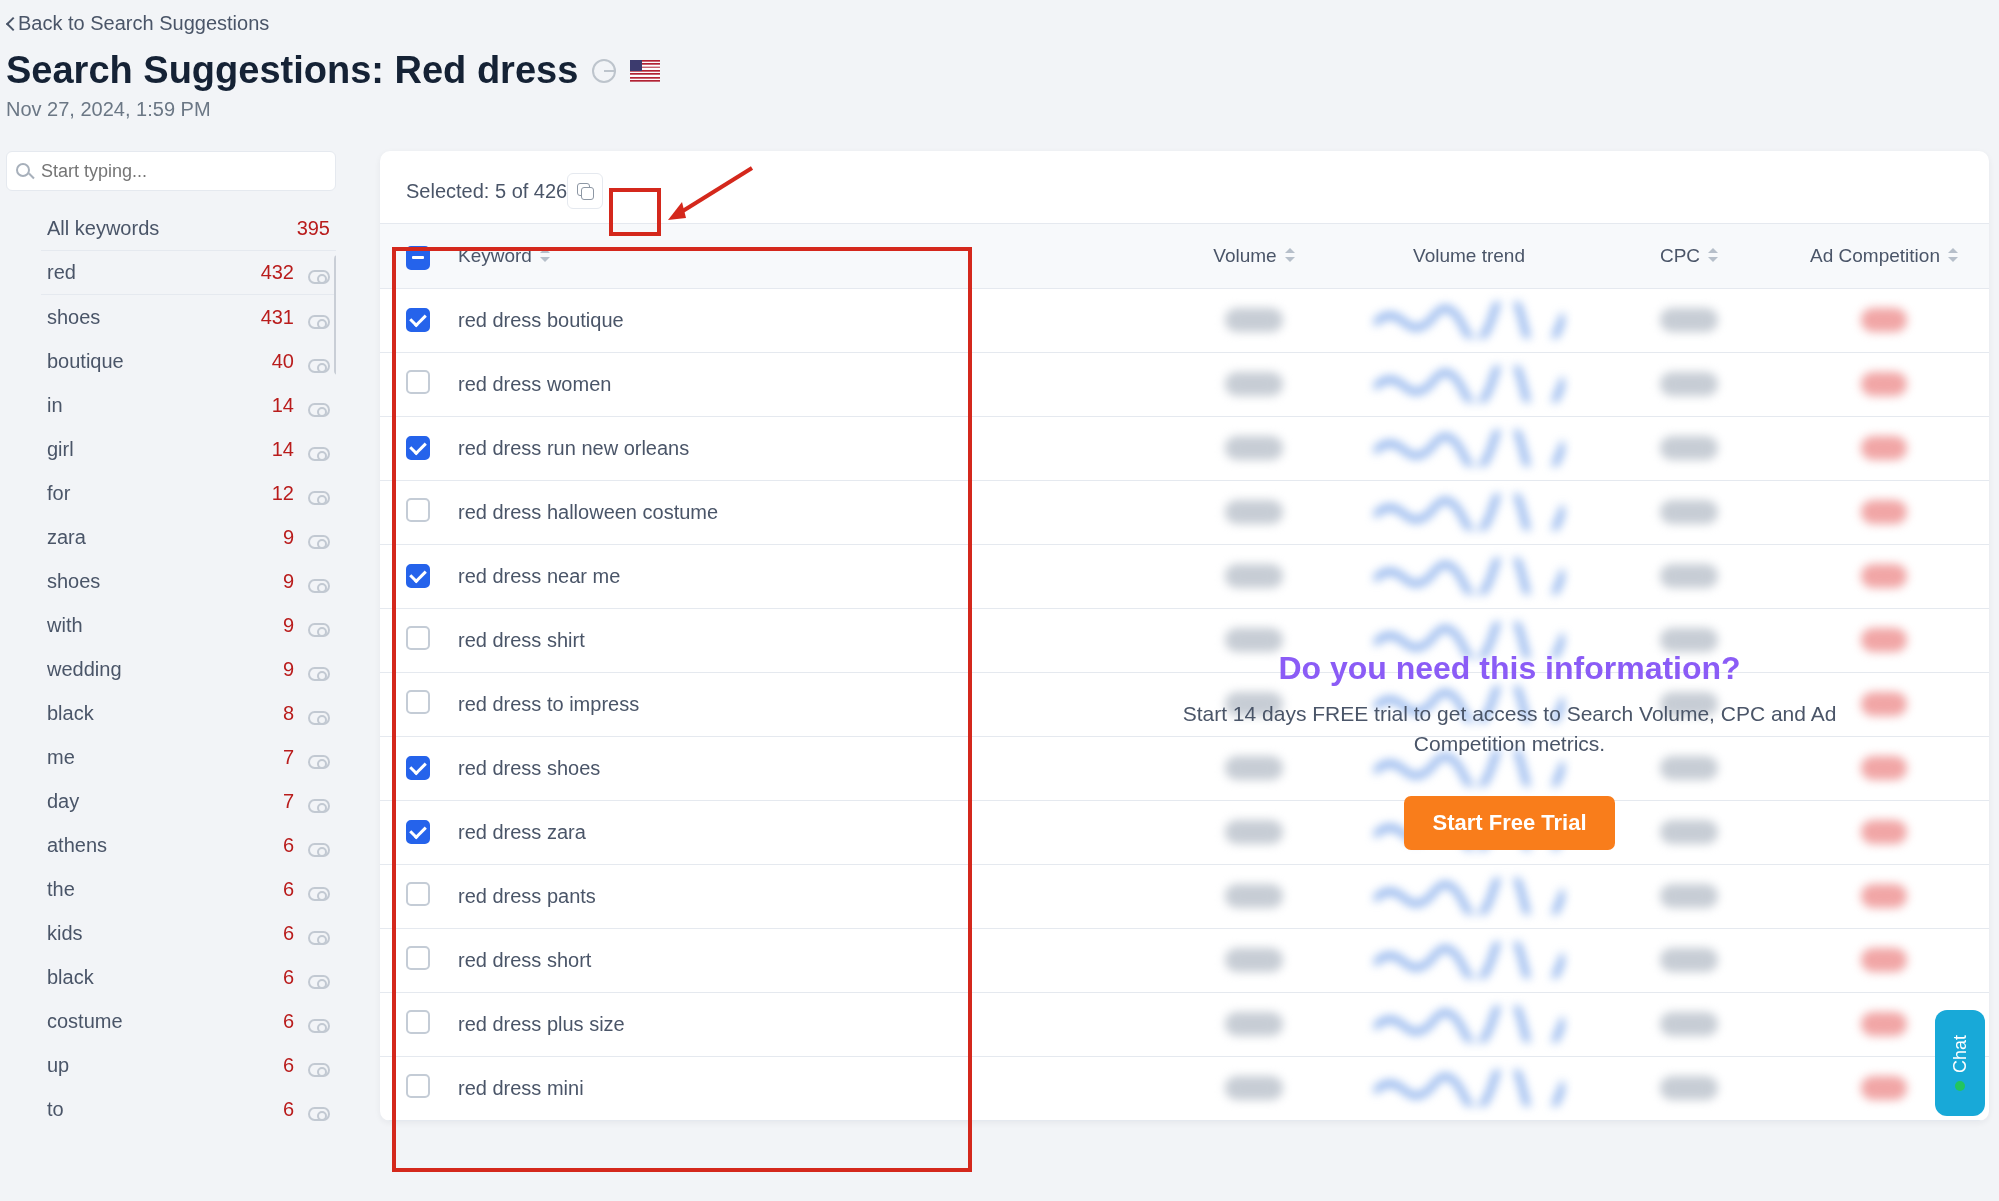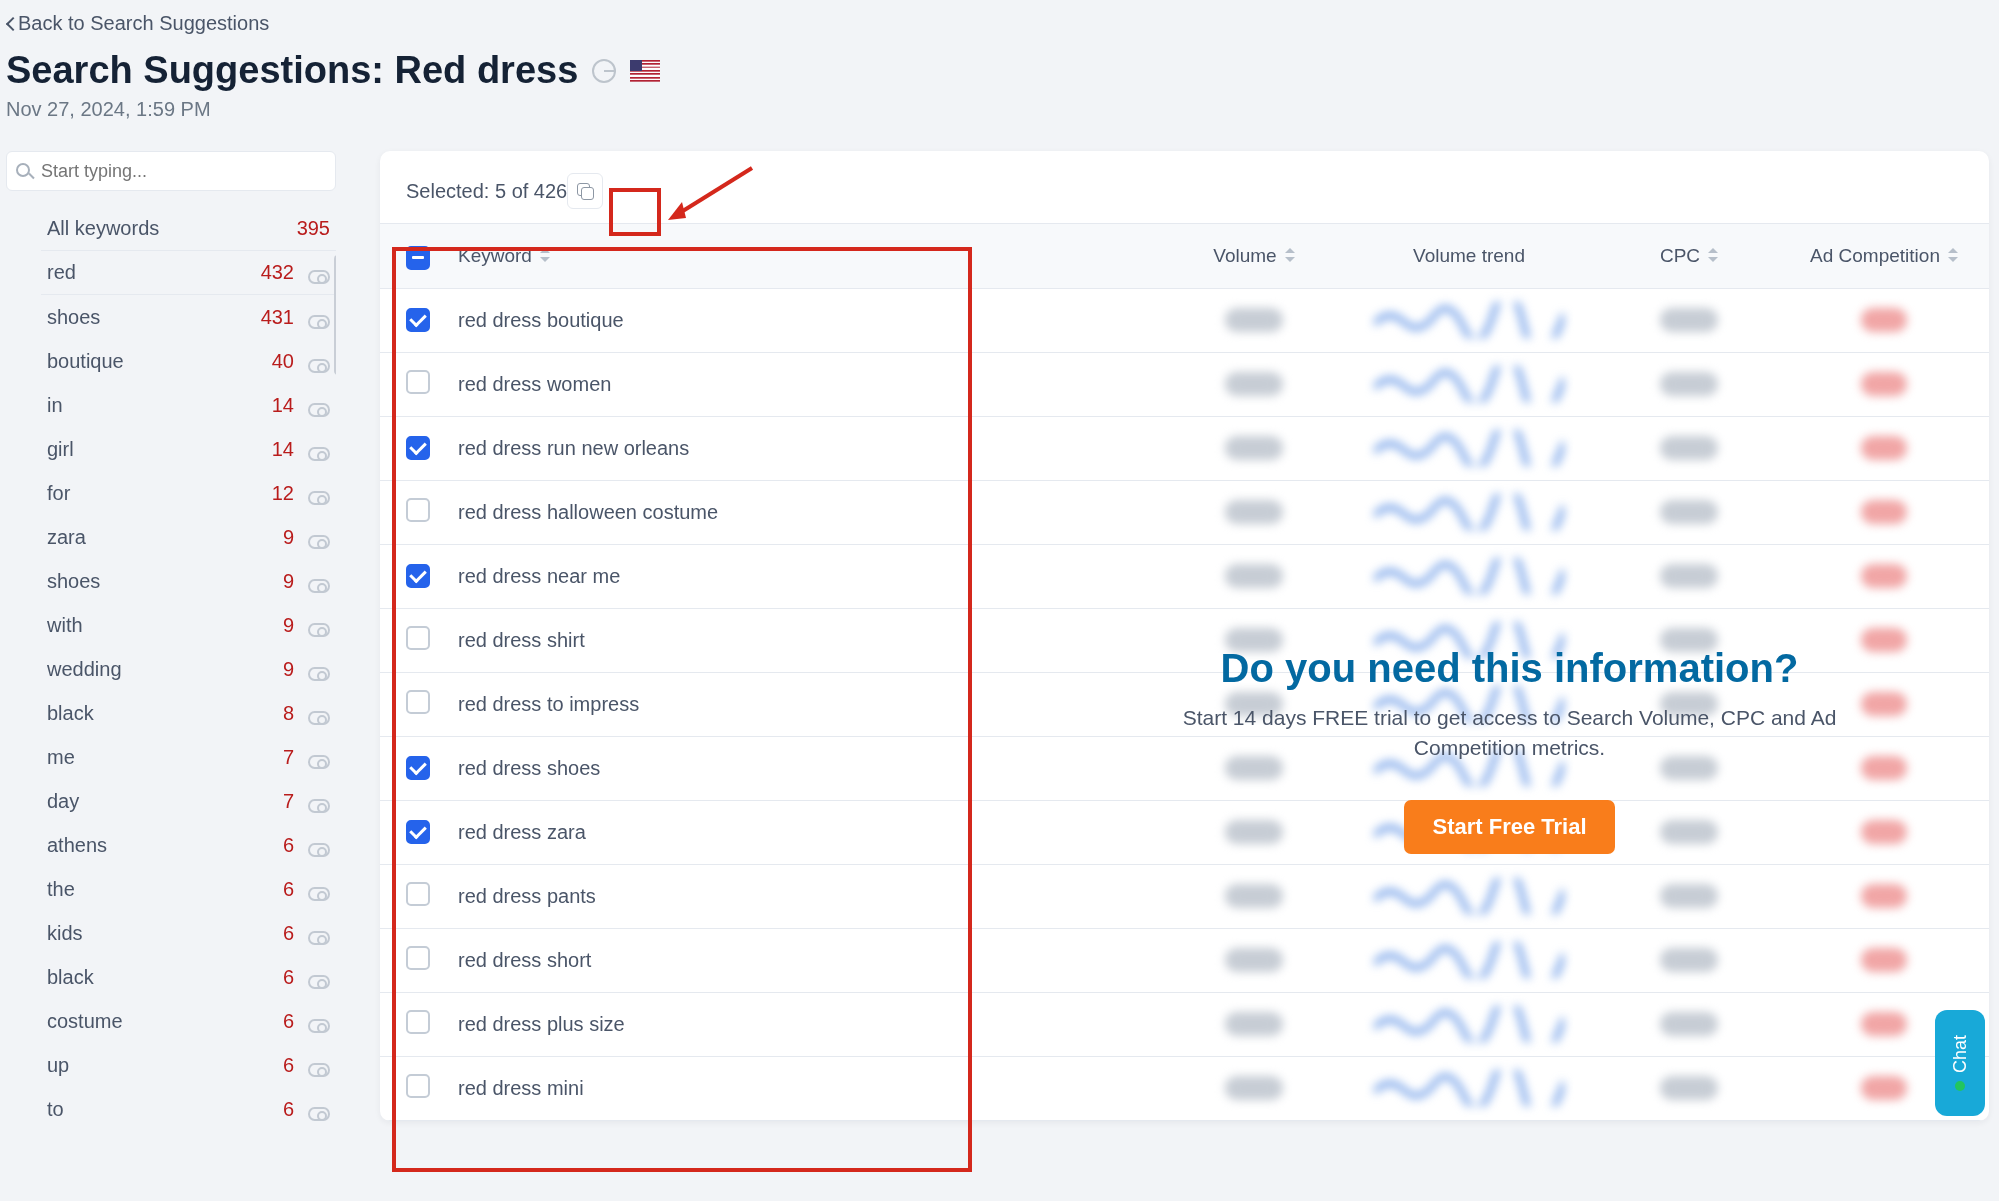--- a/index.html
+++ b/index.html
@@ -166,21 +166,21 @@
   .trend svg{width:100%;height:100%;}
   
   .paywall{
     position:absolute;left:1060px;right:40px;top:330px;height:840px;
     display:flex;align-items:center;justify-content:center;
     pointer-events:none;
   }
   .paywall-inner{
     text-align:center;max-width:740px;pointer-events:auto;
   }
-  .paywall h2{font-size:40px;font-weight:600;margin:0 0 12px;color:#0369a1;}
+  .paywall h2{font-size:32px;font-weight:600;margin:0 0 12px;color:#8b5cf6;}
   .paywall p{font-size:21px;color:var(--text-mid);margin:0 0 37px;line-height:1.45;}
   .cta-btn{
     display:inline-block;background:var(--orange-btn);color:#fff;border:none;border-radius:7px;
     font-size:22px;font-weight:600;padding:14px 28px;cursor:pointer;
   }
   
   .ann-box1{position:absolute;border:4px solid var(--red-ann);pointer-events:none;}
   .ann-arrow{position:absolute;pointer-events:none;}
   .ann-arrow svg line{stroke:var(--red-ann);stroke-width:4;}
   .ann-arrow svg polygon{fill:var(--red-ann);}

